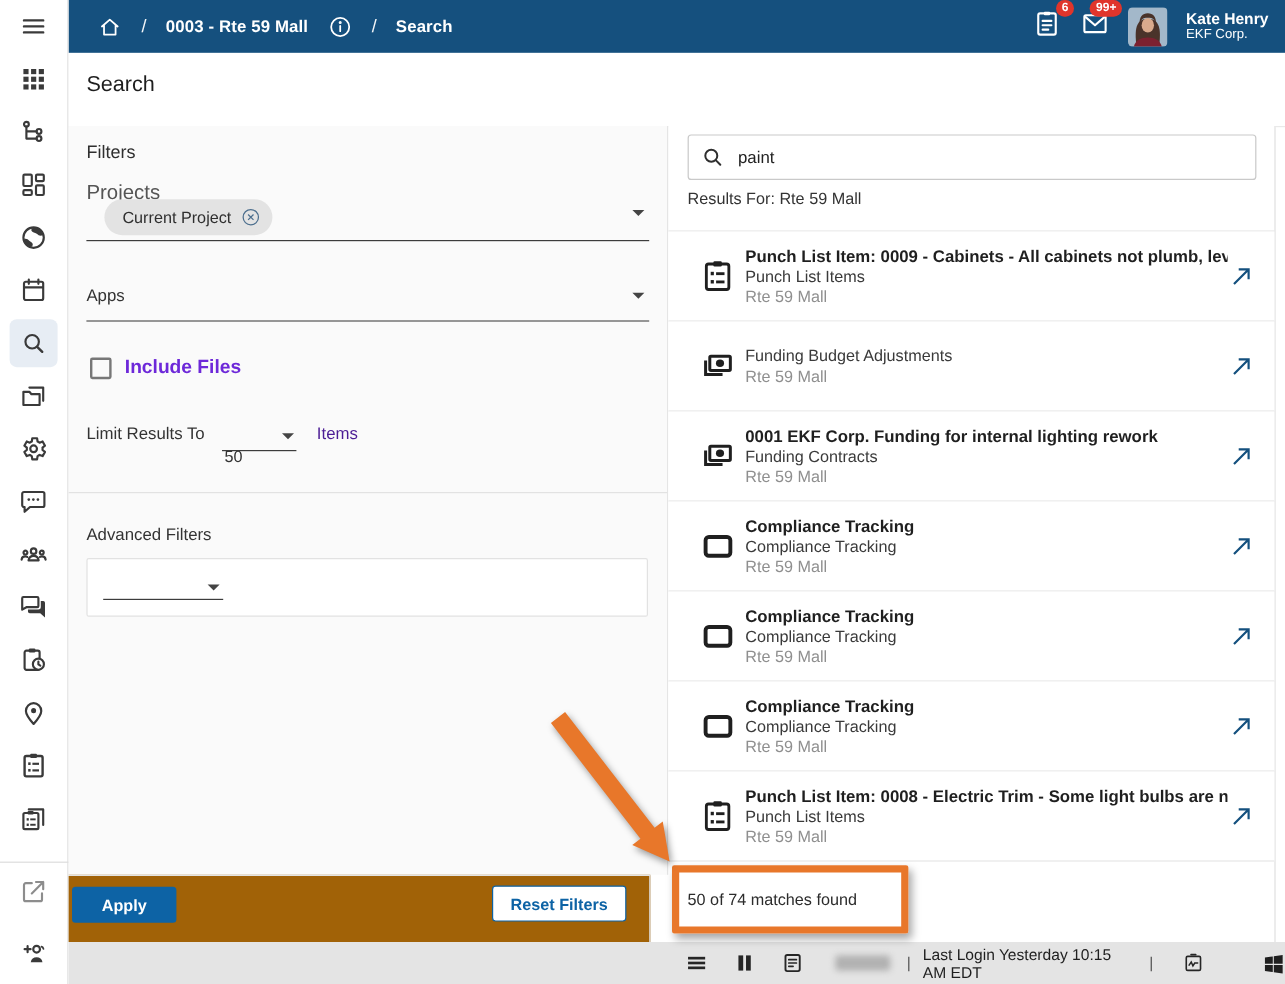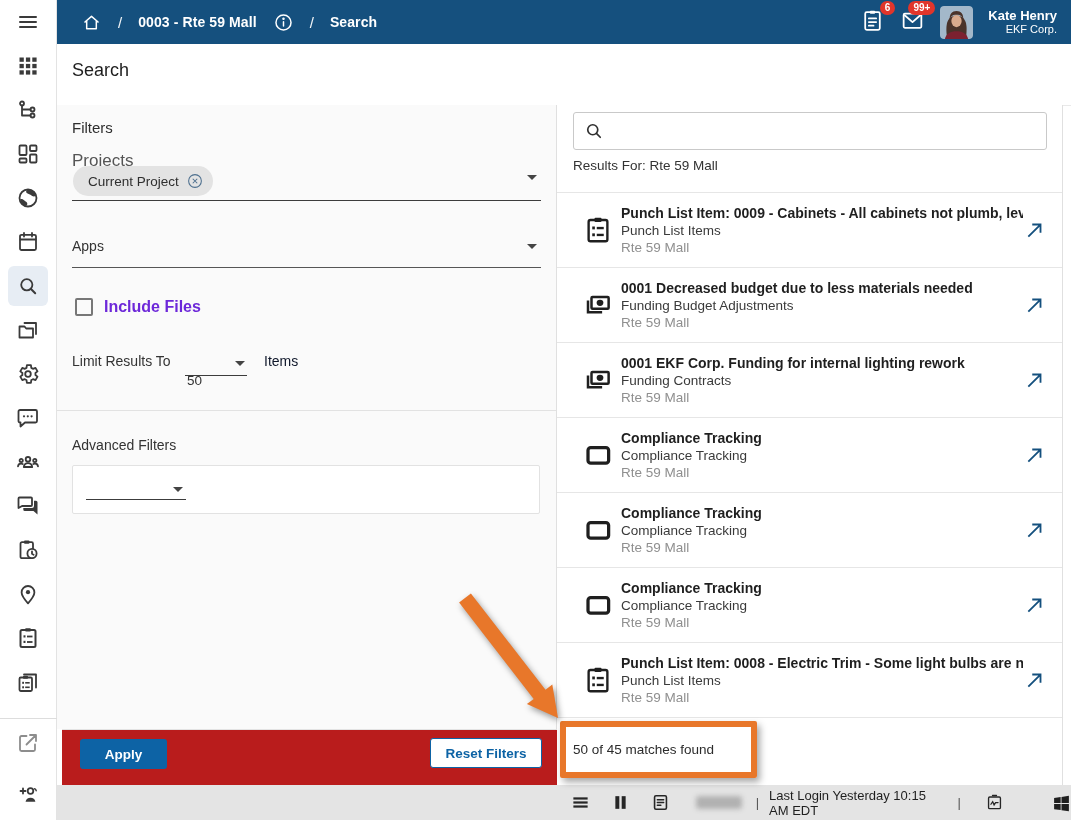--- a/index.html
+++ b/index.html
@@ -20,54 +20,54 @@
             display:flex; align-items:center; color:#fff; }
   .crumbs { display:flex; align-items:center; gap:16px; padding-left:24px; font-size:14px; }
   .crumb-sep { font-size:15px; font-weight:400; opacity:.95; }
   .crumb-txt { font-weight:700; letter-spacing:.1px; }
   .hic { width:21px; height:21px; stroke:#fff; fill:none; stroke-width:1.7; stroke-linecap:round; stroke-linejoin:round; }
   #topbar-right { margin-left:auto; display:flex; align-items:center; gap:15px; padding-right:14px; }
   .badge-wrap { position:relative; cursor:pointer; }
   .badge { position:absolute; top:-7px; right:-10px; background:#e0352b; color:#fff; font-size:10px; font-weight:700;
            border-radius:9px; padding:2px 5px; line-height:1; }
   .avatar { width:33px; height:33px; border-radius:4px; overflow:hidden; cursor:pointer; }
-  .userbox { line-height:1.2; cursor:pointer;text-align:right; }
+  .userbox { line-height:1.2; cursor:pointer; }
   .user-name { font-size:13px; font-weight:700; }
   .user-co { font-size:11px; font-weight:400; }
 
   
   #page-title { position:absolute; left:72px; top:60px; font-size:18px; font-weight:500; color:#1e1e1e; z-index:2; }
   #content-top-line { position:absolute; left:57px; right:0; top:105px; border-top:1px solid #e9e9e9; z-index:1; }
 
   
   #filters { position:absolute; left:57px; top:105px; width:500px; height:624px; background:#fafafa;
              border-right:1px solid #e0e0e0; z-index:2; }
   .f-title { position:absolute; left:15px; top:14px; font-size:15px; color:#2e2e2e; }
   .f-label { position:absolute; left:15px; top:46px; font-size:17px; color:#555; }
-  .chip { position:absolute; left:16px; top:61px; height:30px; background:#e3e3e3; border-radius:16px;
+  .chip { position:absolute; left:30px; top:61px; height:30px; background:#e3e3e3; border-radius:16px;
           display:flex; align-items:center; gap:7px; padding:0 9px 0 15px; cursor:pointer; }
   .chip-txt { font-size:13.5px; color:#2f2f2f; }
   .chip-x { width:18px; height:18px; stroke:#4d6f8e; fill:none; stroke-width:1.4; }
   .uline { position:absolute; border-bottom:1.5px solid #3c3c3c; }
   .caret { width:0; height:0; border-left:5px solid transparent; border-right:5px solid transparent;
            border-top:5px solid #444; position:absolute; cursor:pointer; }
   .f-apps { position:absolute; left:15px; top:133px; font-size:14px; color:#333; }
   .checkrow { position:absolute; left:18px; top:193px; display:flex; align-items:center; gap:11px; cursor:pointer; }
   .checkbox { width:18px; height:18px; border:2px solid #777; border-radius:2px; background:#fafafa; }
   .check-label { font-size:16px; font-weight:600; color:#6d28d9; }
   .limit-label { position:absolute; left:15px; top:248px; font-size:14px; color:#333; }
   .limit-val { position:absolute; left:130px; top:268px; font-size:13.5px; color:#333; }
-  .limit-suffix { position:absolute; left:207px; top:248px; font-size:14px; color:#0f172a; }
+  .limit-suffix { position:absolute; left:207px; top:248px; font-size:14px; color:#4c1d95; }
   .f-div { position:absolute; left:0; right:0; top:305px; border-top:1px solid #e2e2e2; }
   .adv-title { position:absolute; left:15px; top:332px; font-size:14px; color:#333; }
   .adv-card { position:absolute; left:15px; top:360px; width:468px; height:49px; background:#fff;
               border:1px solid #e2e2e2; border-radius:2px; }
 
   
-  #filters-foot { position:absolute; left:62px; top:729px; width:500px; height:56px; background:#b91c1c;
+  #filters-foot { position:absolute; left:42px; top:729px; width:500px; height:56px; background:#a16207;
                   border-top:1px solid #e3e3e3; border-right:1px solid #e0e0e0; z-index:2; }
   .btn-apply { position:absolute; left:18px; top:9px; width:87px; height:30px; background:#0d63a5; color:#fff;
                border:none; border-radius:3px; font-size:13.5px; font-weight:700; cursor:pointer;
                font-family:inherit; }
   .btn-reset { position:absolute; left:368px; top:8px; width:112px; height:30px; background:#fff; color:#0d63a5;
                border:1px solid #0d63a5; border-radius:3px; font-size:13.5px; font-weight:700; cursor:pointer;
                font-family:inherit; }
 
   
   #results-panel { position:absolute; left:557px; top:105px; width:506px; height:680px; background:#fff;
@@ -358,20 +358,21 @@
     <button class="btn-apply">Apply</button>
     <button class="btn-reset">Reset Filters</button>
   </div>
 
   <div id="results-panel">
     <div class="searchbox">
       <svg viewBox="0 0 24 24">
           <circle cx="10.5" cy="10.5" r="6"></circle>
           <path d="M15.2 15.2 19.5 19.5"></path>
         </svg>
+      <input type="text" value="paint" style="">
     </div>
     <div class="results-for">Results For: Rte 59 Mall</div>
     <div id="results-list">
     <div class="rr" data-icon="punch-list">
       <span class="r-icon">
         <svg class="ic-punch" viewBox="0 0 24 24" fill="none" stroke="#1f1f1f" stroke-width="1.9">
               <rect x="4.5" y="4" width="15" height="17" rx="1.5"></rect>
               <rect x="9.2" y="2.2" width="5.6" height="3.4" rx="0.8" fill="#1f1f1f" stroke="none"></rect>
               <g fill="#1f1f1f" stroke="none">
                 <rect x="7.4" y="9.2" width="2.1" height="2.3"></rect>
@@ -396,21 +397,20 @@
       <span class="r-icon">
 
         <svg class="ic-fund" viewBox="0 0 24 24" fill="none" stroke="#1f1f1f" stroke-width="2">
               <rect x="6.8" y="5.5" width="13.7" height="9.5" rx="0.8"></rect>
               <ellipse cx="13.6" cy="10.2" rx="2.7" ry="2.5" fill="#1f1f1f" stroke="none"></ellipse>
               <path d="M4 8.3v9.4h11.3"></path>
             </svg>
 
       </span>
       <span class="r-text">
-        <div class="r-title">0001 Decreased budget due to less materials needed</div>
         <div class="r-type">Funding Budget Adjustments</div>
         <div class="r-project">Rte 59 Mall</div>
       </span>
       <svg class="r-open" viewBox="0 0 24 24">
             <path d="M9 5v2h6.59L4 18.59 5.41 20 17 8.41V15h2V5H9z" fill="#14507e"></path>
           </svg>
     </div>
 
     <div class="rr" data-icon="funding">
       <span class="r-icon">
@@ -500,21 +500,21 @@
       <span class="r-text">
         <div class="r-title">Punch List Item: 0008 - Electric Trim - Some light bulbs are not installed</div>
         <div class="r-type">Punch List Items</div>
         <div class="r-project">Rte 59 Mall</div>
       </span>
       <svg class="r-open" viewBox="0 0 24 24">
             <path d="M9 5v2h6.59L4 18.59 5.41 20 17 8.41V15h2V5H9z" fill="#14507e"></path>
           </svg>
     </div>
   </div>
-    <div class="matches">50 of 45 matches found</div>
+    <div class="matches">50 of 74 matches found</div>
   </div>
 
   <div id="footbar">
     <span class="f-item" style="margin-left:514px">
       <svg class="fic" viewBox="0 0 24 24">
           <g fill="#262626" stroke="none">
             <rect x="3" y="5.5" width="18" height="2.8"></rect>
             <rect x="3" y="10.6" width="18" height="2.8"></rect>
             <rect x="3" y="15.7" width="18" height="2.8"></rect>
           </g>

